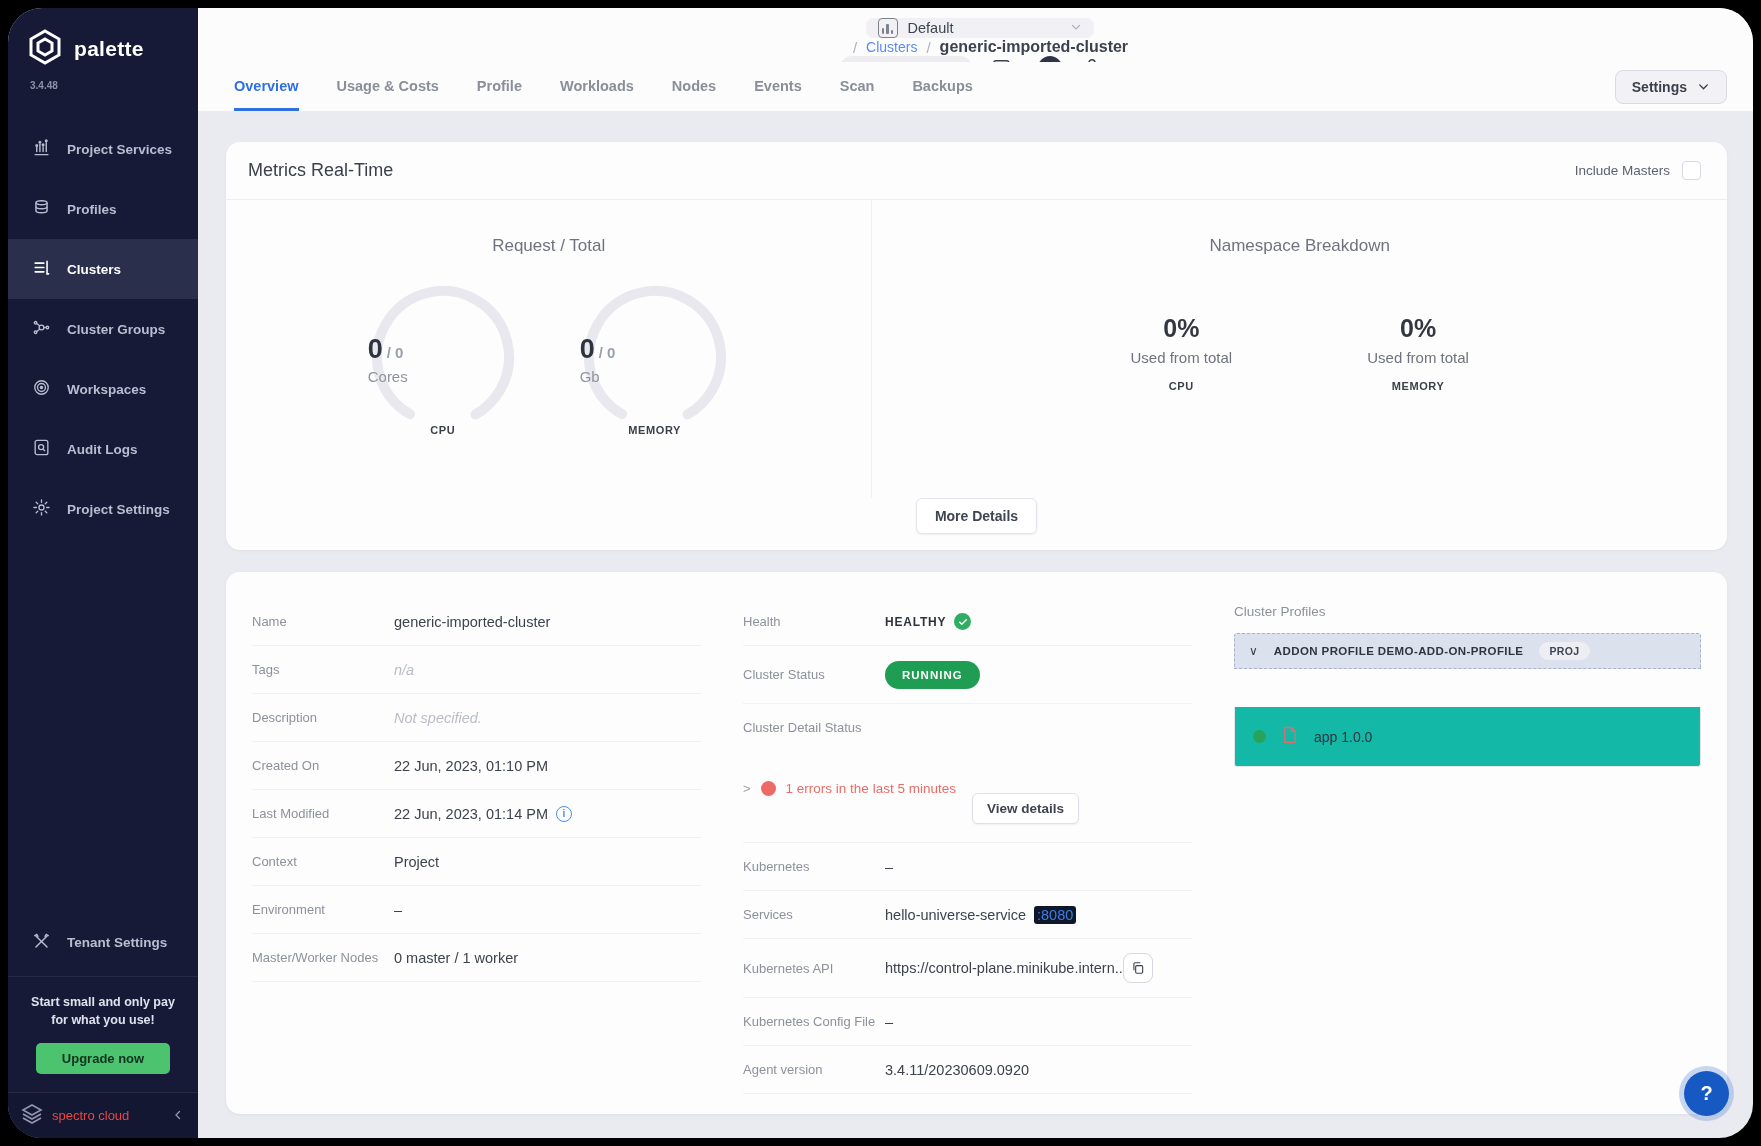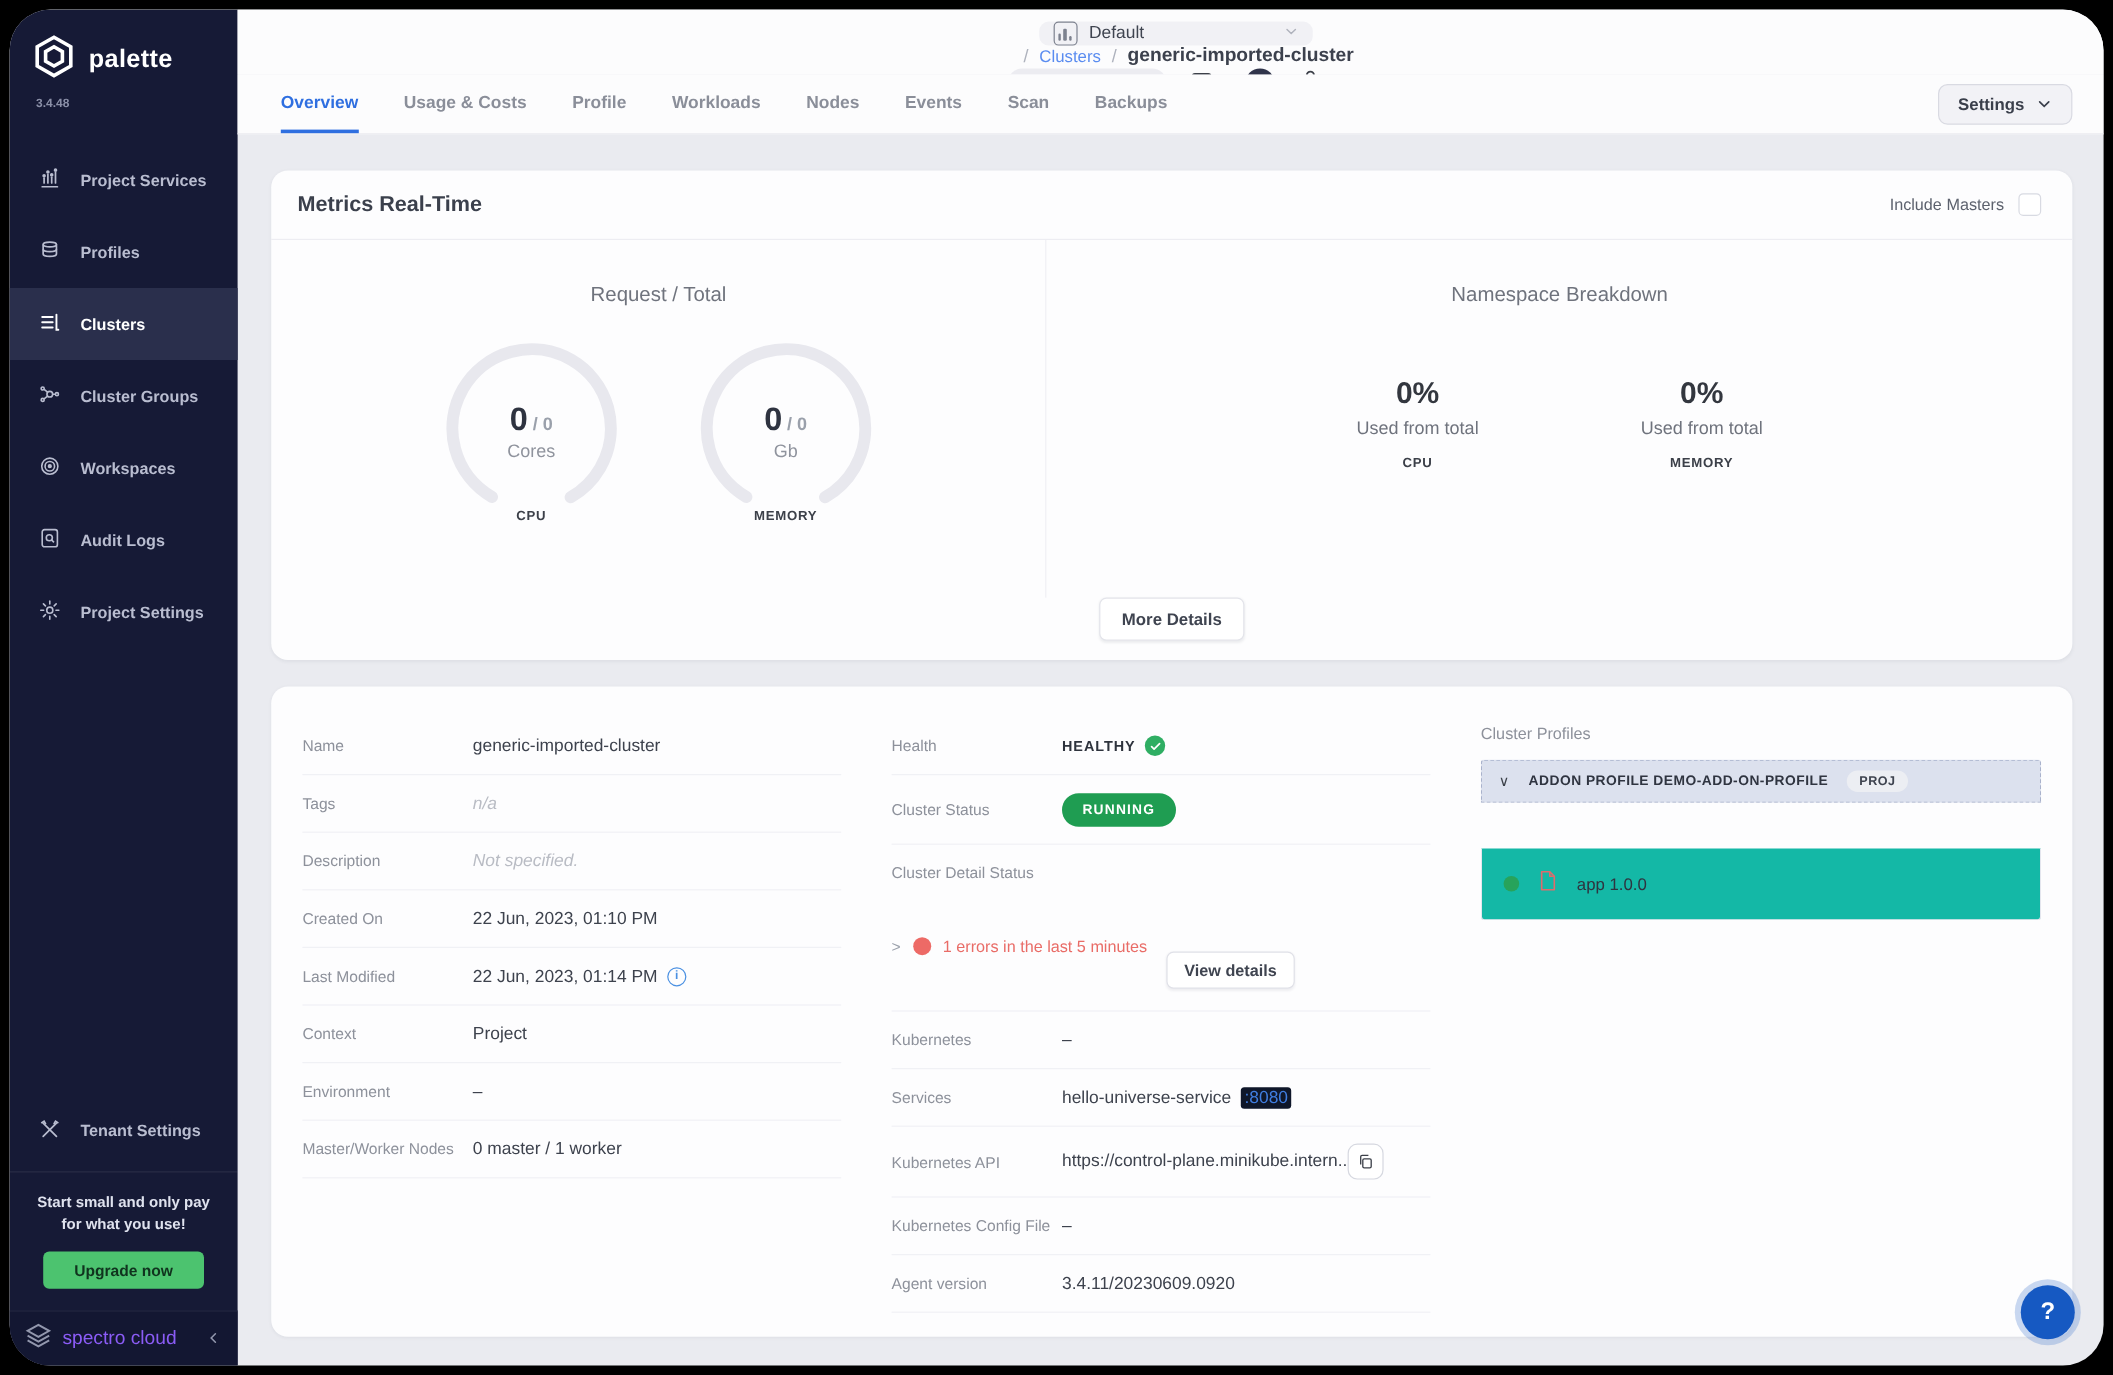--- a/index.html
+++ b/index.html
@@ -15,21 +15,21 @@
   .version { font-size:10px; color:#8b90a8; margin:10px 0 0 4px; font-weight:600; }
   .nav { margin-top:28px; }
   .nav-item { display:flex; align-items:center; gap:16px; padding:19px 0 19px 24px; font-size:13.5px; font-weight:600; color:#b9bdd0; cursor:pointer; }
   .nav-item svg { flex-shrink:0; }
   .nav-item.active { background:#2a2f4c; color:#fff; }
   .sidebar-spacer { flex:1; }
   .upsell { border-top:1px solid rgba(255,255,255,.08); padding:16px 10px 18px; text-align:center; }
   .upsell-text { font-size:12.5px; font-weight:700; color:#dfe2ee; line-height:1.45; }
   .upgrade-btn { margin-top:14px; display:inline-block; background:#4cc36f; color:#10331e; font-size:13px; font-weight:700; border:none; border-radius:5px; padding:8px 26px; cursor:pointer; }
   .side-footer { border-top:1px solid rgba(255,255,255,.08); background:#131732; height:46px; display:flex; align-items:center; padding:0 14px 0 12px; gap:8px; }
-  .side-footer .sf-name { font-size:16px; color:#8b5cf6; flex:1; }
+  .side-footer .sf-name { font-size:13px; color:#ef4444; flex:1; }
   .collapse { color:#9297ad; font-size:14px; cursor:pointer; }
 
   
   .main { flex:1; display:flex; flex-direction:column; min-width:0; }
   .topbar { height:54px; background:#fcfcfd; display:flex; align-items:center; padding:10px 26px 0 34px;flex-direction:column; }
   .proj-select { width:228px; height:34px; background:#f1f1f5; border-radius:8px; display:flex; align-items:center; padding:0 12px; gap:10px; cursor:pointer; }
   .proj-select .ps-label { font-size:14.5px; color:#3f4450; flex:1; }
   .mini-chart { width:20px; height:20px; border:1.6px solid #7d828f; border-radius:4px; display:flex; align-items:flex-end; justify-content:center; gap:2px; padding-bottom:3px; }
   .mini-chart i { display:block; width:2.5px; background:#7d828f; border-radius:1px; }
   .breadcrumb { display:flex; align-items:center; gap:9px; margin-left:22px; flex:1; min-width:0; }
@@ -47,32 +47,32 @@
   .tab { display:flex; align-items:center; font-size:14.5px; font-weight:600; color:#8a8e99; cursor:pointer; border-bottom:3px solid transparent; padding-top:2px; }
   .tab.active { color:#2f6fe0; border-bottom-color:#2f6fe0; }
   .settings-btn { background:#f2f2f6; border:1px solid #d9dae2; border-radius:8px; height:34px; padding:0 16px; display:flex; align-items:center; gap:10px; font-size:14px; font-weight:600; color:#3a3f4b; cursor:pointer; }
 
   .content { flex:1; padding:30px 26px 24px 28px; display:flex; flex-direction:column; gap:22px; overflow:hidden; }
   .card { background:#fdfdfe; border-radius:14px; box-shadow:0 1px 3px rgba(40,45,70,.06); }
 
   
   .metrics-card { height:437px; display:flex; flex-direction:column; }
   .metrics-head { height:58px; display:flex; align-items:center; justify-content:space-between; padding:0 26px 0 22px; border-bottom:1px solid #ededf2; }
-  .metrics-title { font-size:18px; font-weight:700; color:#3b404c; }
+  .metrics-title { font-size:18px; font-weight:400; color:#3b404c; }
   .include-masters { display:flex; align-items:center; gap:12px; font-size:13.5px; color:#5d626e; }
   .checkbox { width:19px; height:19px; border:1.5px solid #d8dae2; border-radius:4px; background:#fff; cursor:pointer; }
   .metrics-body { flex:1; display:flex; }
   .metrics-half { display:flex; flex-direction:column; align-items:center; padding-top:36px; }
   .half-left { width:43%; }
   .half-right { flex:1; border-left:1px solid #efeff4; }
   .half-title { font-size:17px; color:#6f737d; }
   .gauges { display:flex; gap:62px; margin-top:26px; }
   .gauge { position:relative; width:150px; height:150px; }
   .gauge svg { position:absolute; inset:0; }
-  .gauge-center { position:absolute; top:52px; left:0; right:0; text-align:center; }
+  .gauge-center { position:absolute; top:52px; left:0; right:0; text-align:left; }
   .gv { font-size:27px; font-weight:700; color:#2e3340; }
   .gt { font-size:15px; font-weight:600; color:#9aa0ab; margin-left:4px; }
   .g-unit { font-size:15px; color:#8f939d; margin-top:3px; }
   .g-type { position:absolute; bottom:-4px; left:0; right:0; text-align:center; font-size:11px; font-weight:700; letter-spacing:.6px; color:#3c4049; }
   .ns-stats { display:flex; gap:135px; margin-top:58px; }
   .ns-stat { text-align:center; }
   .ns-pct { font-size:25px; font-weight:700; color:#33373f; }
   .ns-label { font-size:15px; color:#6f737d; margin-top:6px; }
   .ns-type { font-size:11px; font-weight:700; letter-spacing:.6px; color:#3c4049; margin-top:14px; }
   .more-row { display:flex; justify-content:center; padding-bottom:16px; }

